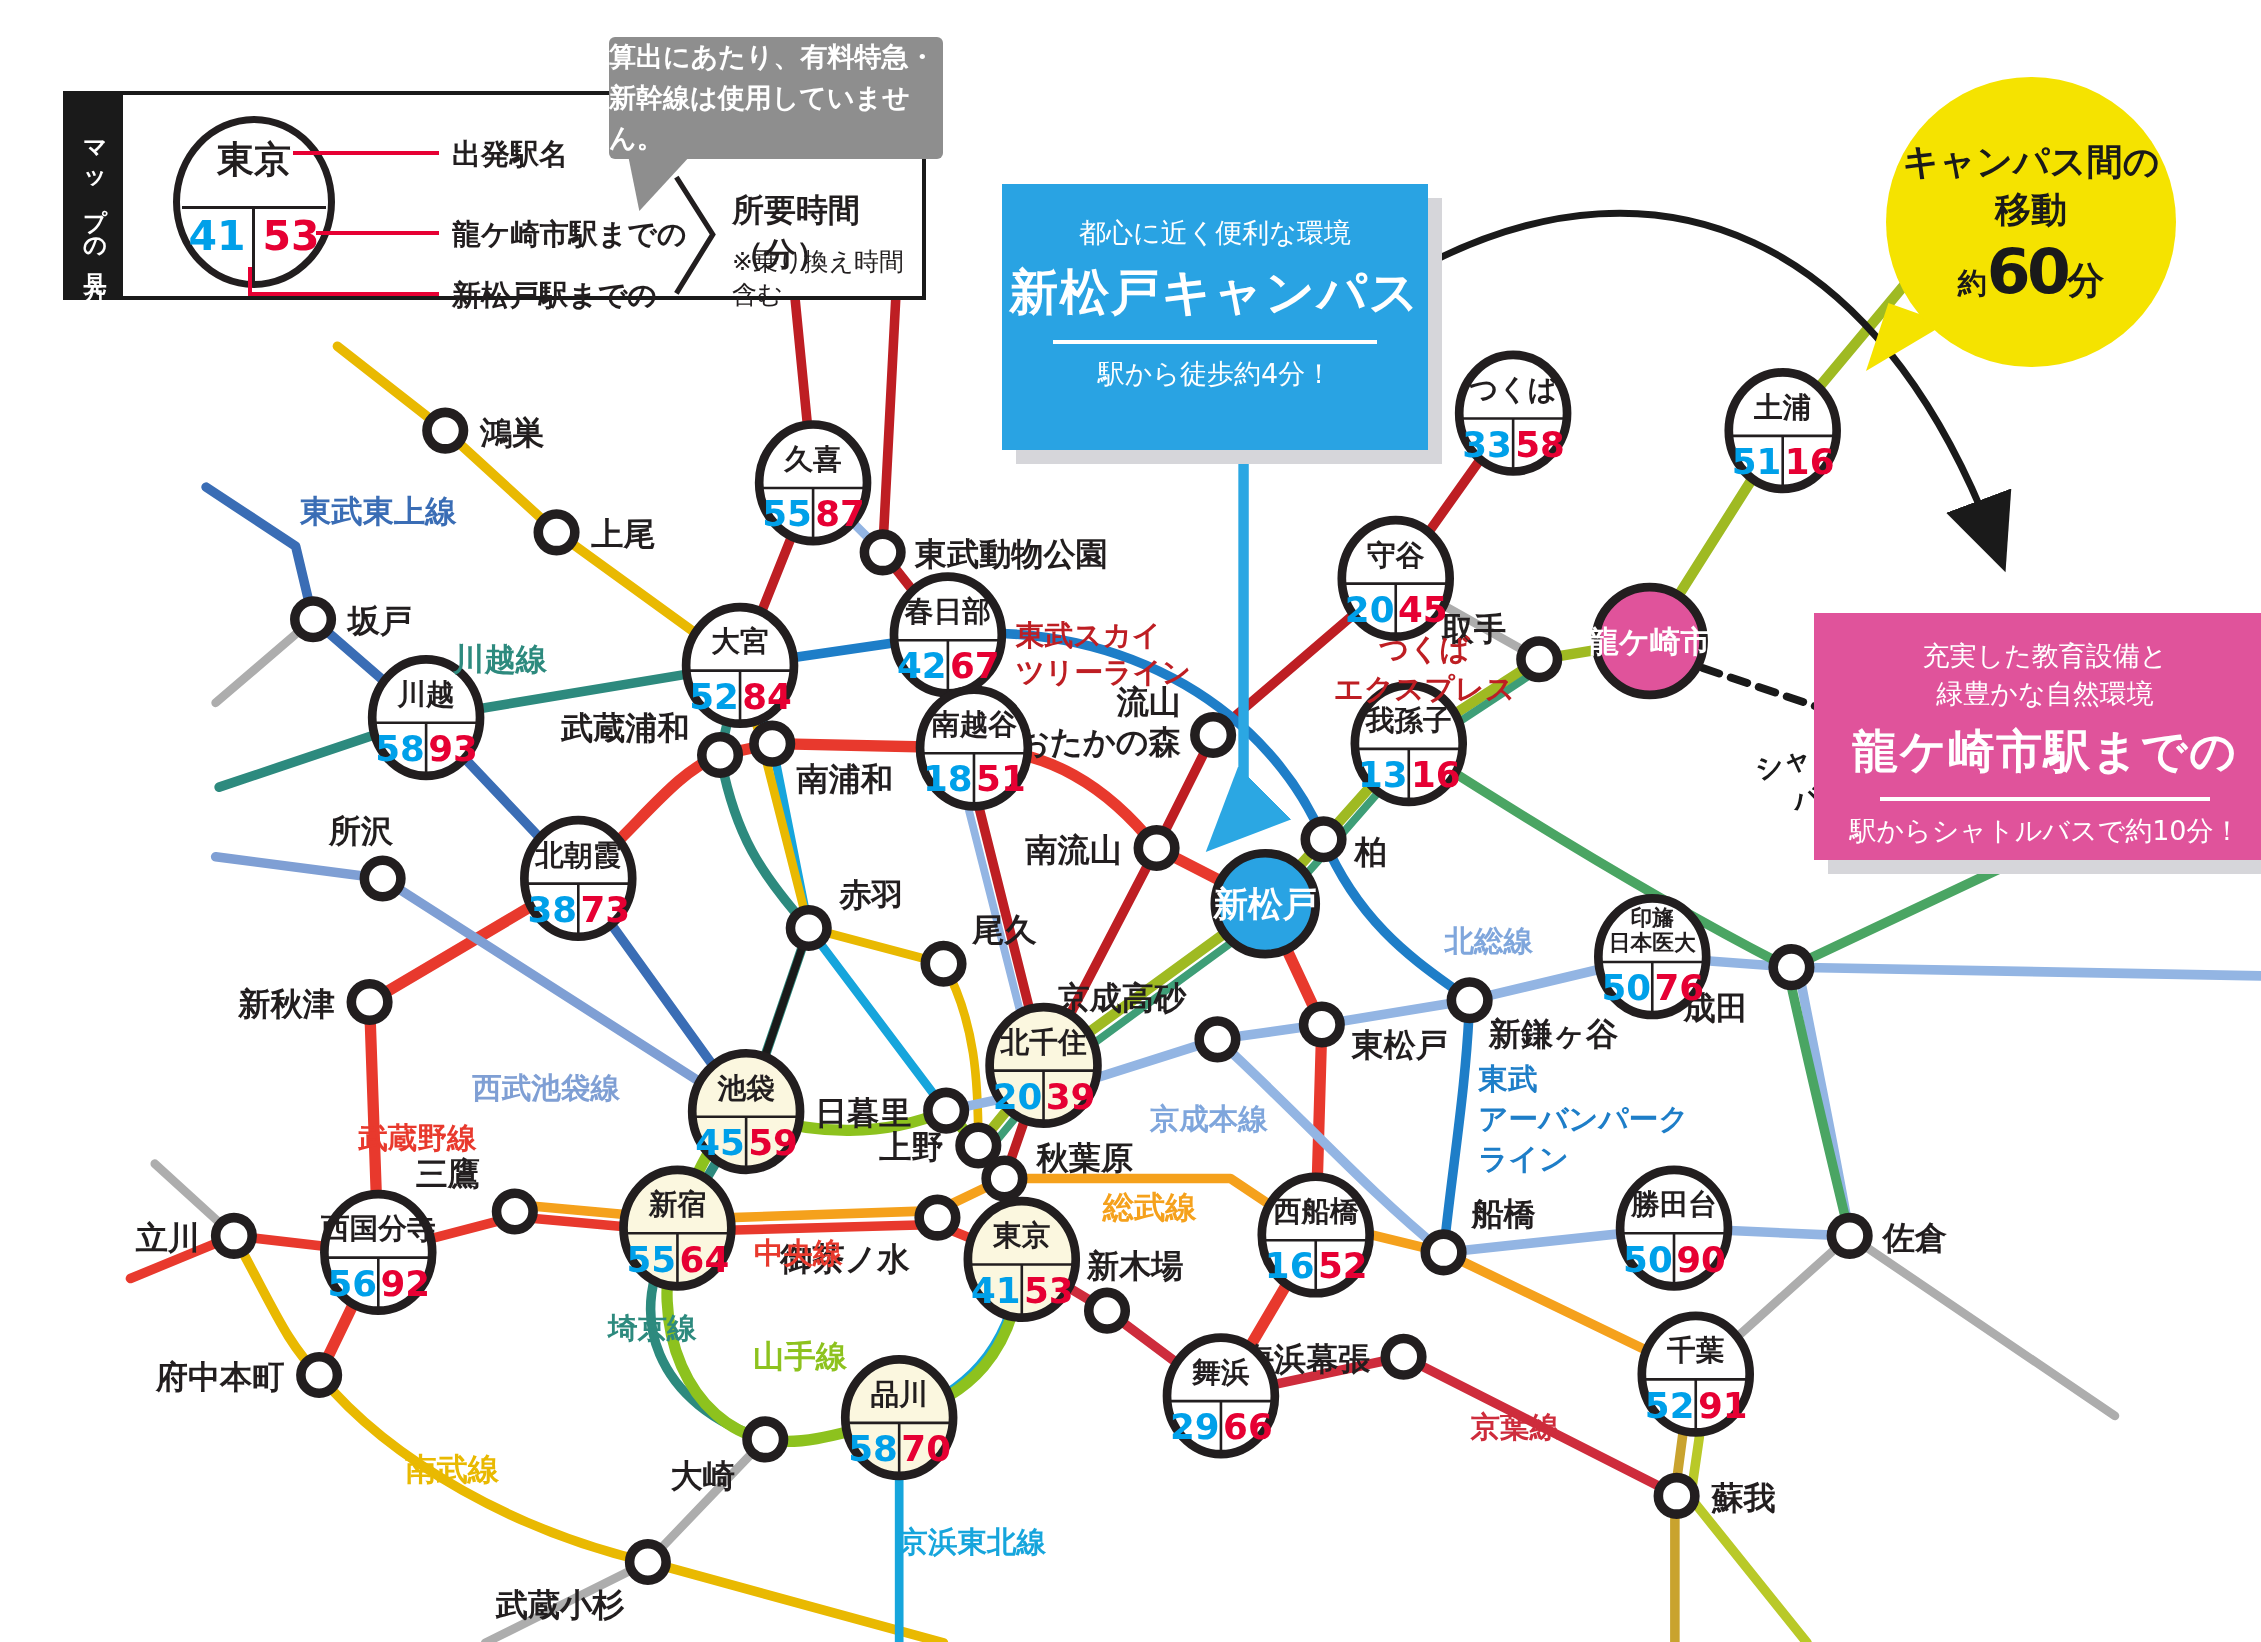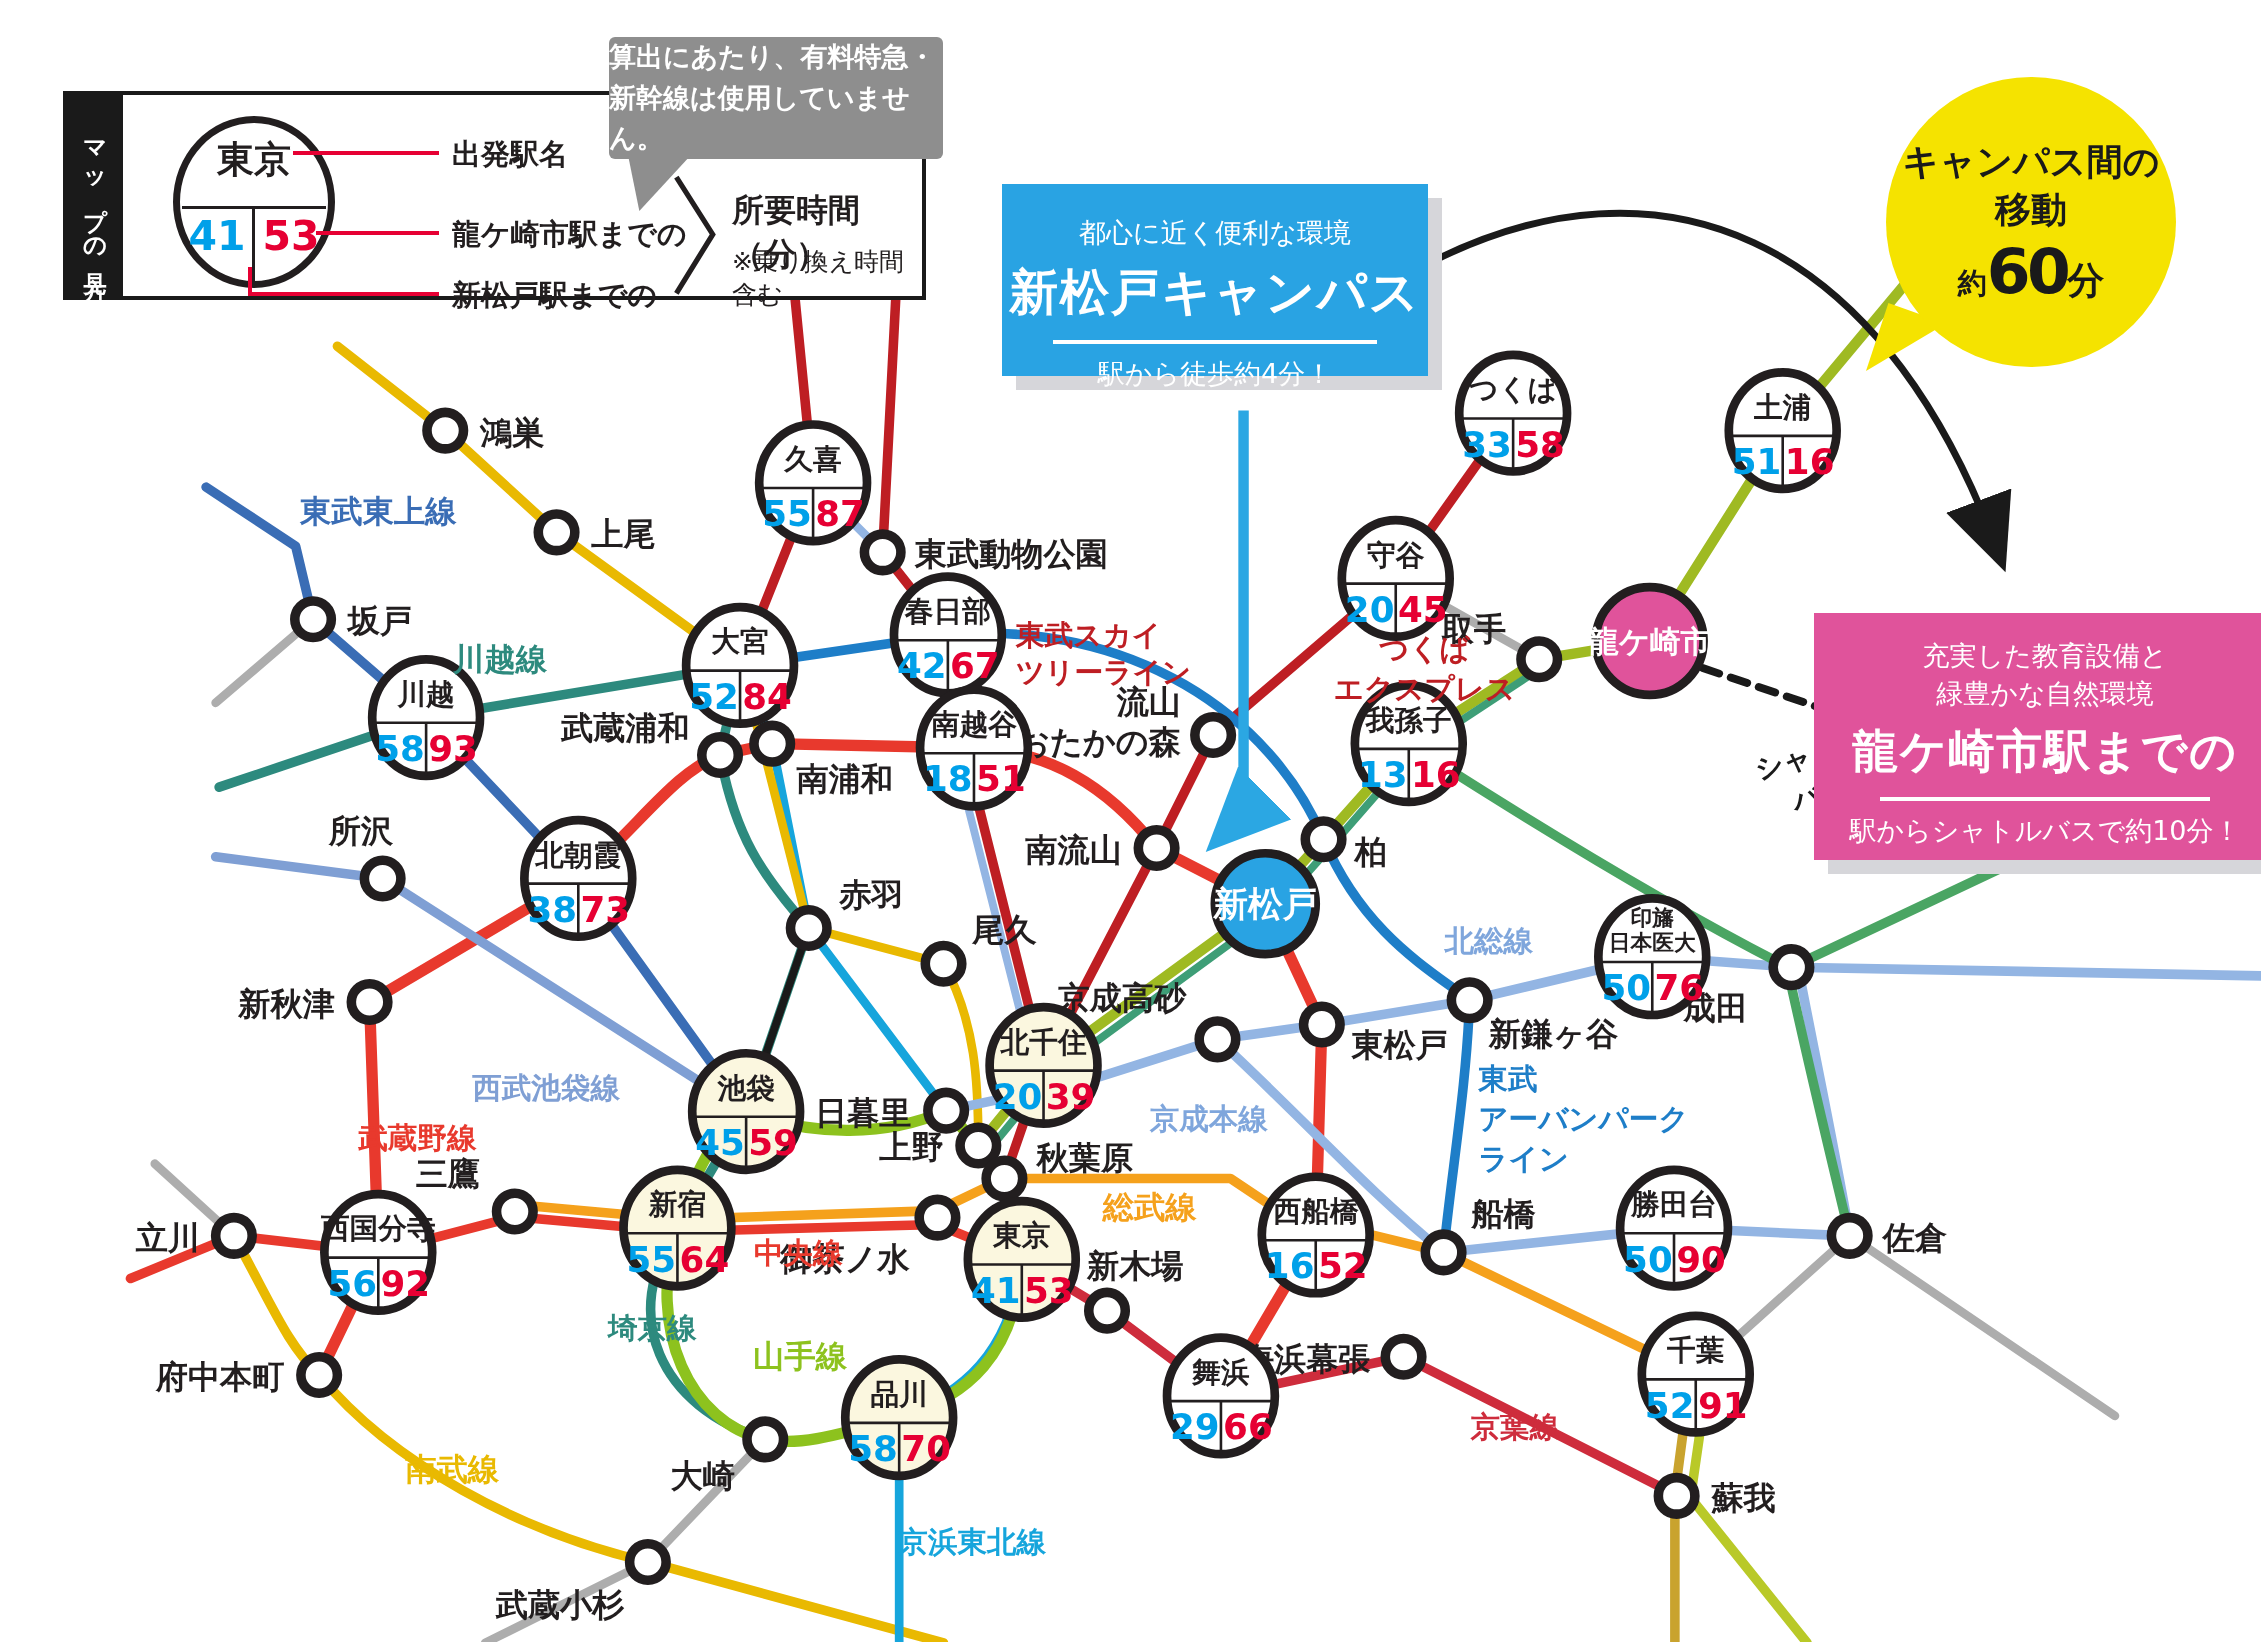--- a/index.html
+++ b/index.html
@@ -34,21 +34,21 @@
   .yb-approx{font-size:29px;font-weight:700;}
   .yb-min{font-size:63px;font-weight:700;letter-spacing:-3.5px;line-height:1;}
   .yb-unit{font-size:37px;font-weight:700;}
   .yb-tail{left:1866px;top:303px;width:80px;height:68px;background:#F5E300;clip-path:polygon(28% 0,100% 30%,0 100%);z-index:4;}
   
   .campus{color:#fff;text-align:center;z-index:6;}
   .campus .tag{font-size:27px;font-weight:500;line-height:1.4;}
   .campus .nm{font-weight:700;letter-spacing:1.7px;margin-top:8.7px;}
   .campus .dv{height:3.5px;background:#fff;margin:14px auto 12px auto;}
   .campus .ac{font-size:27px;font-weight:500;}
-  .c-blue{left:1002px;top:184px;width:426px;height:192px;background:#29A3E3;box-shadow:14px 14px 0 0 #D6D6DA;padding-top:30px;}
+  .c-blue{left:1002px;top:184px;width:426px;height:266px;background:#29A3E3;box-shadow:14px 14px 0 0 #D6D6DA;padding-top:30px;}
   .c-blue .nm{font-size:49px;}
   .c-blue .dv{width:324px;}
   .c-pink{left:1814px;top:613px;width:462px;height:247px;background:#E0539B;box-shadow:14px 14px 0 0 #D6D6DA;padding-top:24px;}
   .c-pink .nm{font-size:46px;}
   .c-pink .dv{width:330px;}
 </style>
 </head>
 <body>
 
 <div class="stage">

